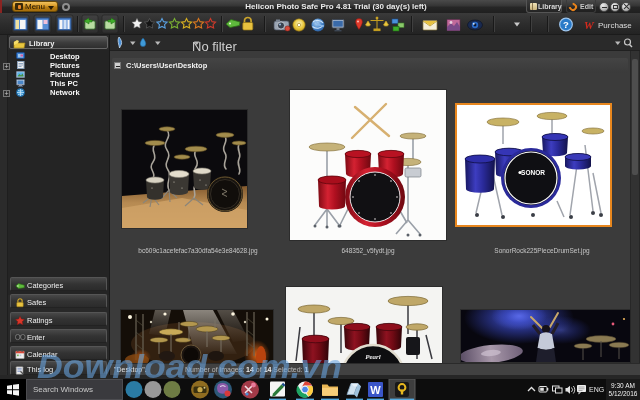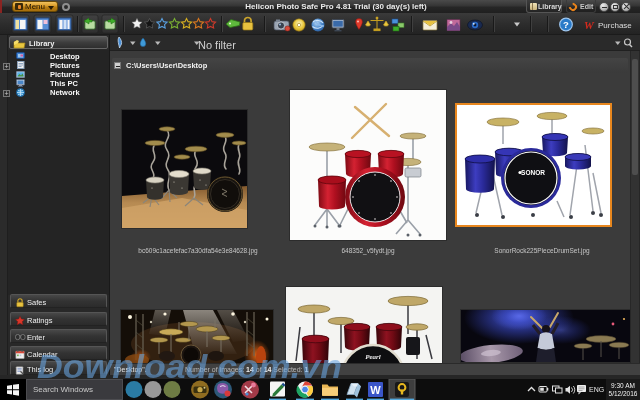--- a/index.html
+++ b/index.html
@@ -47,21 +47,21 @@
   
   #toolbar { left:0; top:13px; width:640px; height:22px;
     background:linear-gradient(#3a3a3a,#2c2c2c 55%,#232323); border-bottom:1px solid #1b1b1b; z-index:7; }
 
   
   #filterbar { left:110px; top:35px; width:530px; height:16px; background:#2a2a2a;
     border-bottom:1px solid #202020; z-index:6; }
   #searchbox { position:absolute; left:87px; top:2px; width:414px; height:12px;
     background:#1c1c1c; border:1px solid #454545; color:#8f8f8f; font-size:7.5px;
     line-height:10px; padding-left:4px; }
-  #nofilter { position:absolute; left:61px; top:4px; color:#cfcfcf; font-size:11px;padding-left:27px; }
+  #nofilter { position:absolute; left:55px; top:4px; color:#cfcfcf; font-size:13px;padding-left:27px; }
 
   
   #leftedge { left:0; top:35px; width:8px; height:342px; background:#2b2b2b; border-right:1px solid #1e1e1e; z-index:2;}
   #sidebar { left:8px; top:35px; width:102px; height:342px; background:#282828;
     border-right:1px solid #191919; z-index:2; }
   #foldhead { position:absolute; left:1px; top:1px; width:99px; height:13px;
     background:linear-gradient(#5a5a5a,#3d3d3d 50%,#2e2e2e); border:1px solid #666;
     border-radius:2px; }
   #foldhead span { position:absolute; left:19px; top:2px; color:#f0f0f0; font-size:7.5px; font-weight:bold; }
   #tree { position:absolute; left:0; top:15px; width:101px; height:245px; background:#242424; }
@@ -359,20 +359,27 @@
       <div class="titem" style="top:38px">
           <svg class="abs" style="left:8px;top:0px" width="9" height="9">
             <circle cx="4.5" cy="4.5" r="4" fill="#3f9ad8" stroke="#1a5a90"></circle>
             <path d="M1 4.5 h7 M4.5 1 v7 M2 2.2 c1.5 1 3.5 1 5 0 M2 6.8 c1.5 -1 3.5 -1 5 0" stroke="#cfe8f8" stroke-width="0.7" fill="none"></path>
           </svg>
           <span class="lbl">Network</span>
         </div>
       <div class="texp" style="top:13px">+</div>
       <div class="texp" style="top:40px">+</div>
     </div>
+    <div class="sbtn" style="top:242px">
+        <svg class="abs" style="left:3px;top:3.5px;transform:scale(0.85)" width="13" height="8" viewBox="0 0 13 8">
+          <path d="M1 4 L4 1 L11 3 L11 6 L4 7 Z" fill="#5fba3d" stroke="#2e7018" stroke-width="0.8"></path>
+          <circle cx="3.5" cy="4" r="0.9" fill="#dff0d0"></circle>
+        </svg>
+        <span>Categories</span>
+      </div>
     <div class="sbtn" style="top:259px">
         <svg class="abs" style="left:3px;top:1.5px;transform:scale(0.85)" width="12" height="12" viewBox="0 0 12 12">
           <path d="M3.5 5 V3.5 a2.5 2.5 0 0 1 5 0 V5" fill="none" stroke="#caa42c" stroke-width="1.4"></path>
           <rect x="2.2" y="5" width="7.6" height="5.5" rx="1" fill="#e8c23f" stroke="#9a7a14" stroke-width="0.6"></rect>
         </svg>
         <span>Safes</span>
       </div>
     <div class="sbtn" style="top:276.5px">
         <svg class="abs" style="left:3px;top:2.5px;transform:scale(0.85)" width="12" height="11" viewBox="0 0 12 11">
           <path d="M6 0.5 L7.6 3.8 L11.3 4.3 L8.6 6.8 L9.3 10.4 L6 8.6 L2.7 10.4 L3.4 6.8 L0.7 4.3 L4.4 3.8 Z" fill="#d8372a" stroke="#8a1410" stroke-width="0.5"></path>

